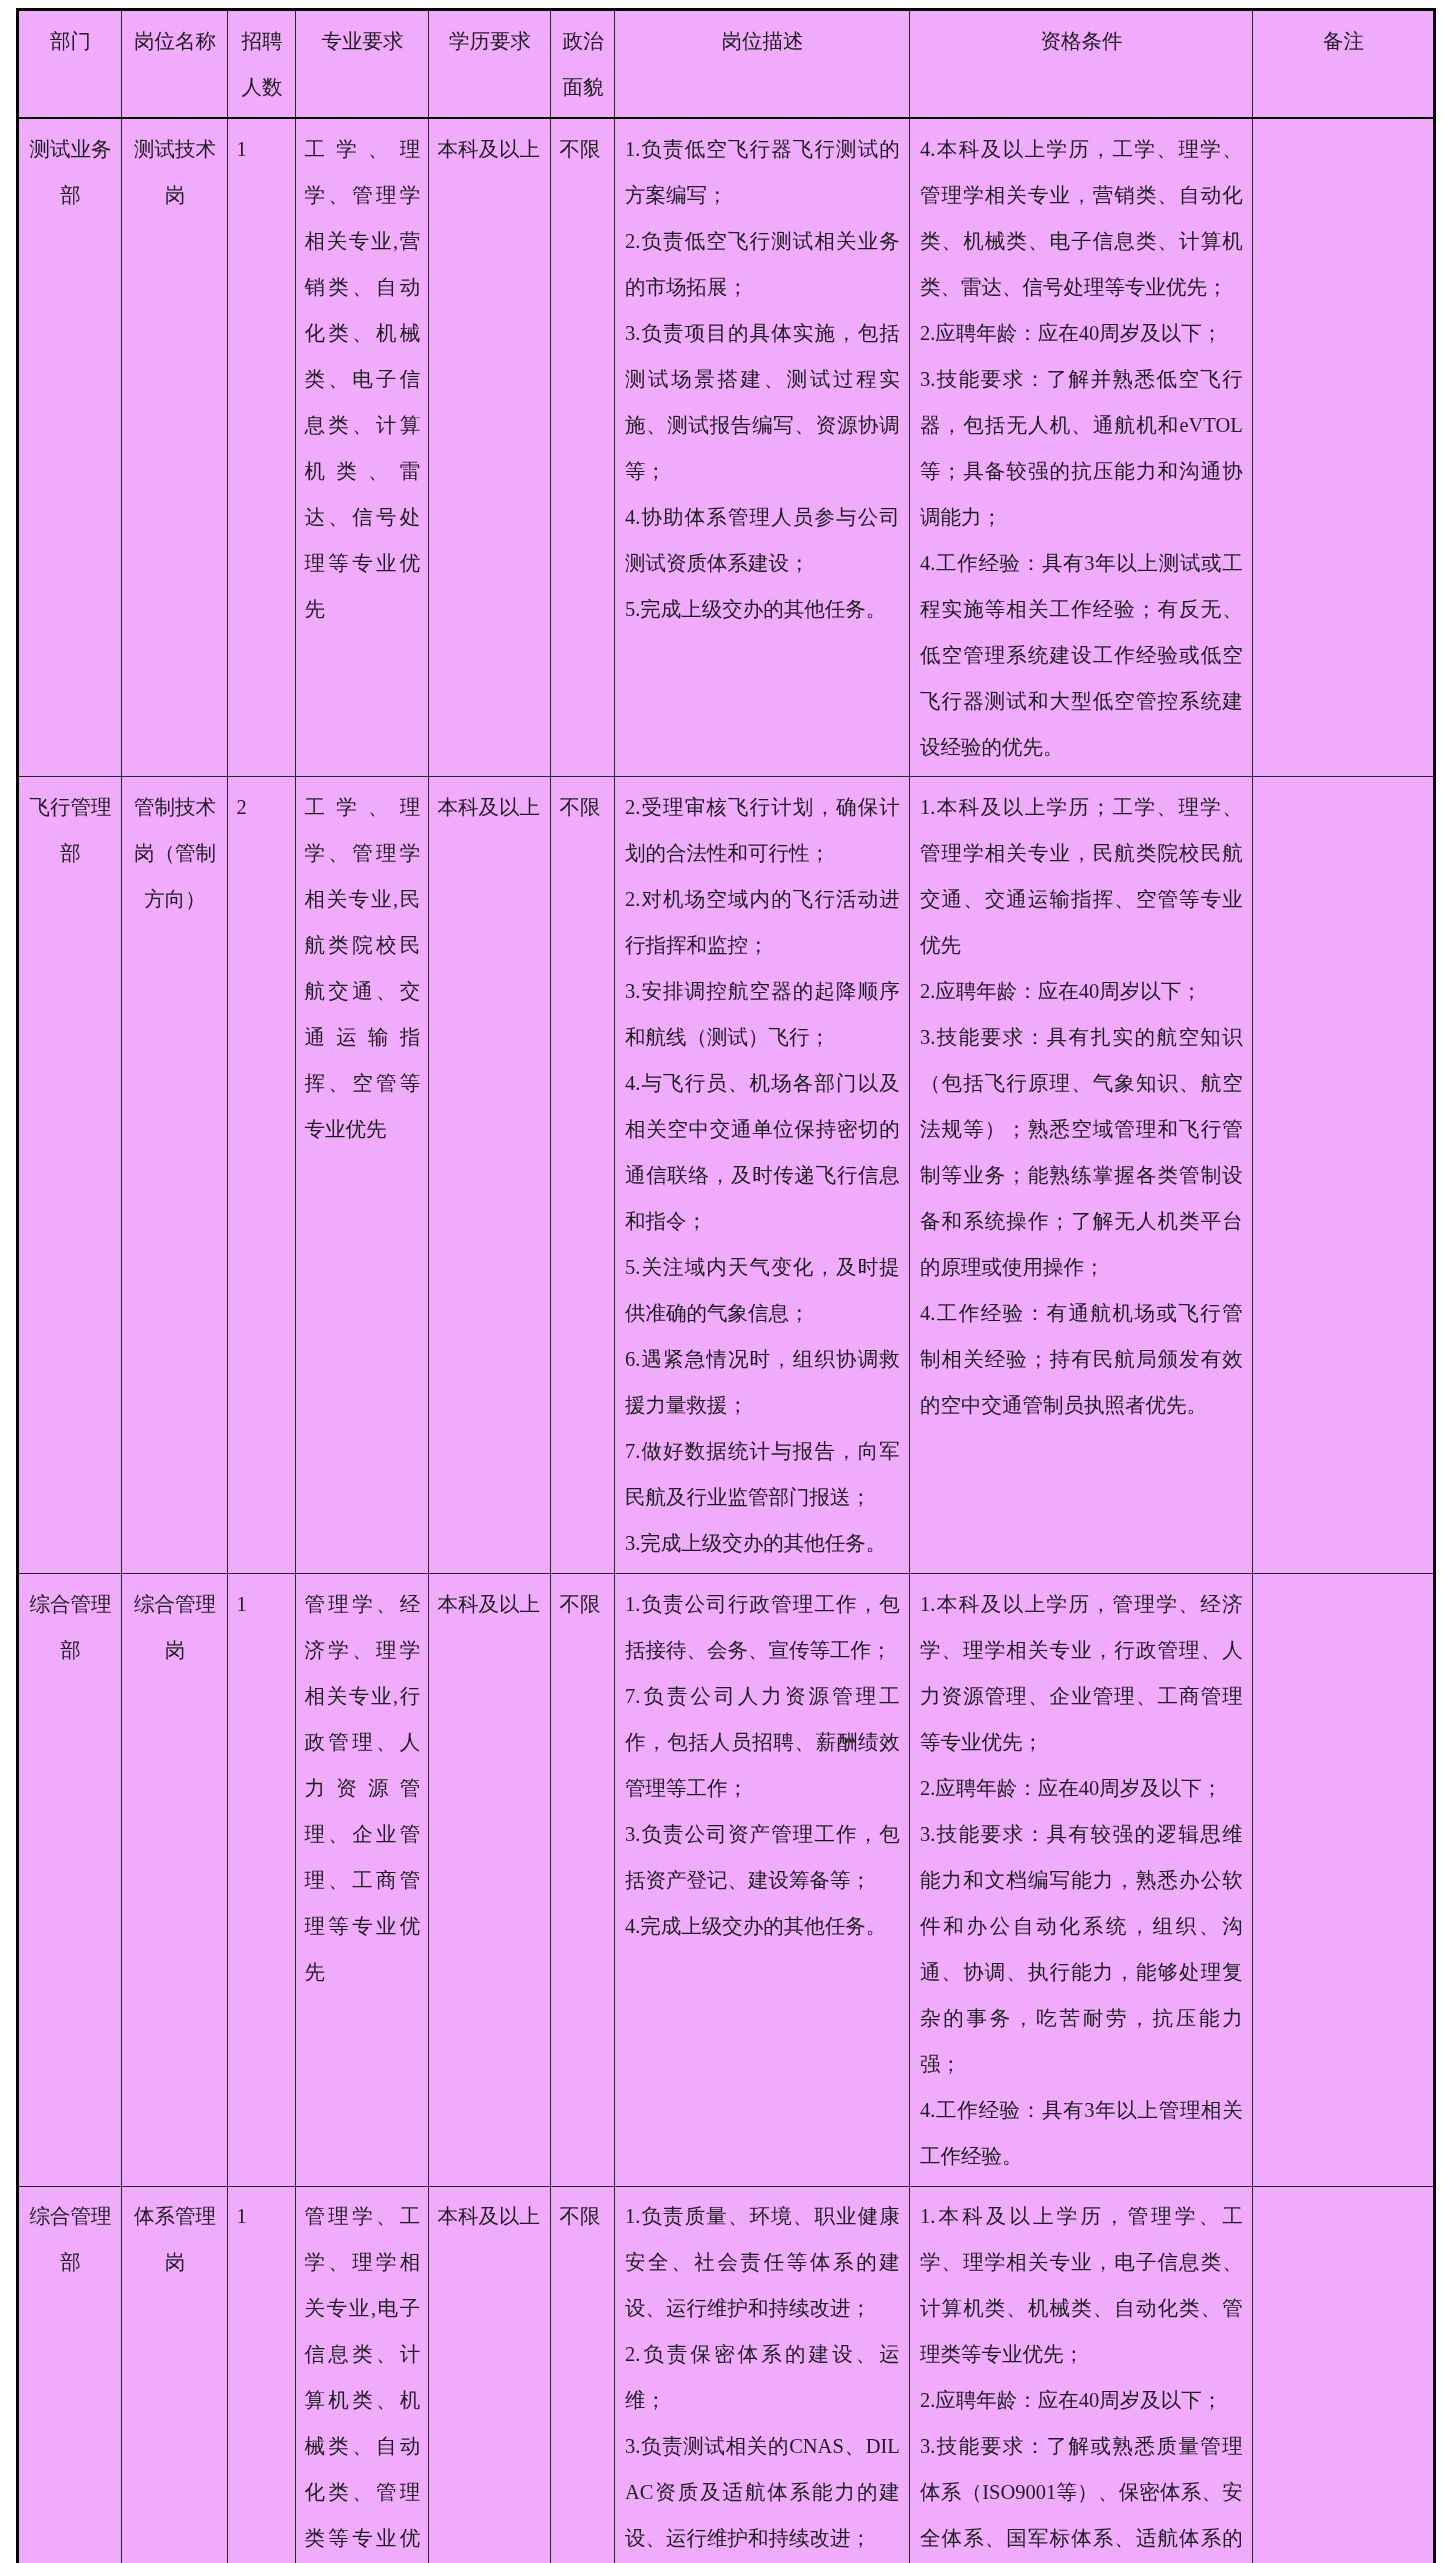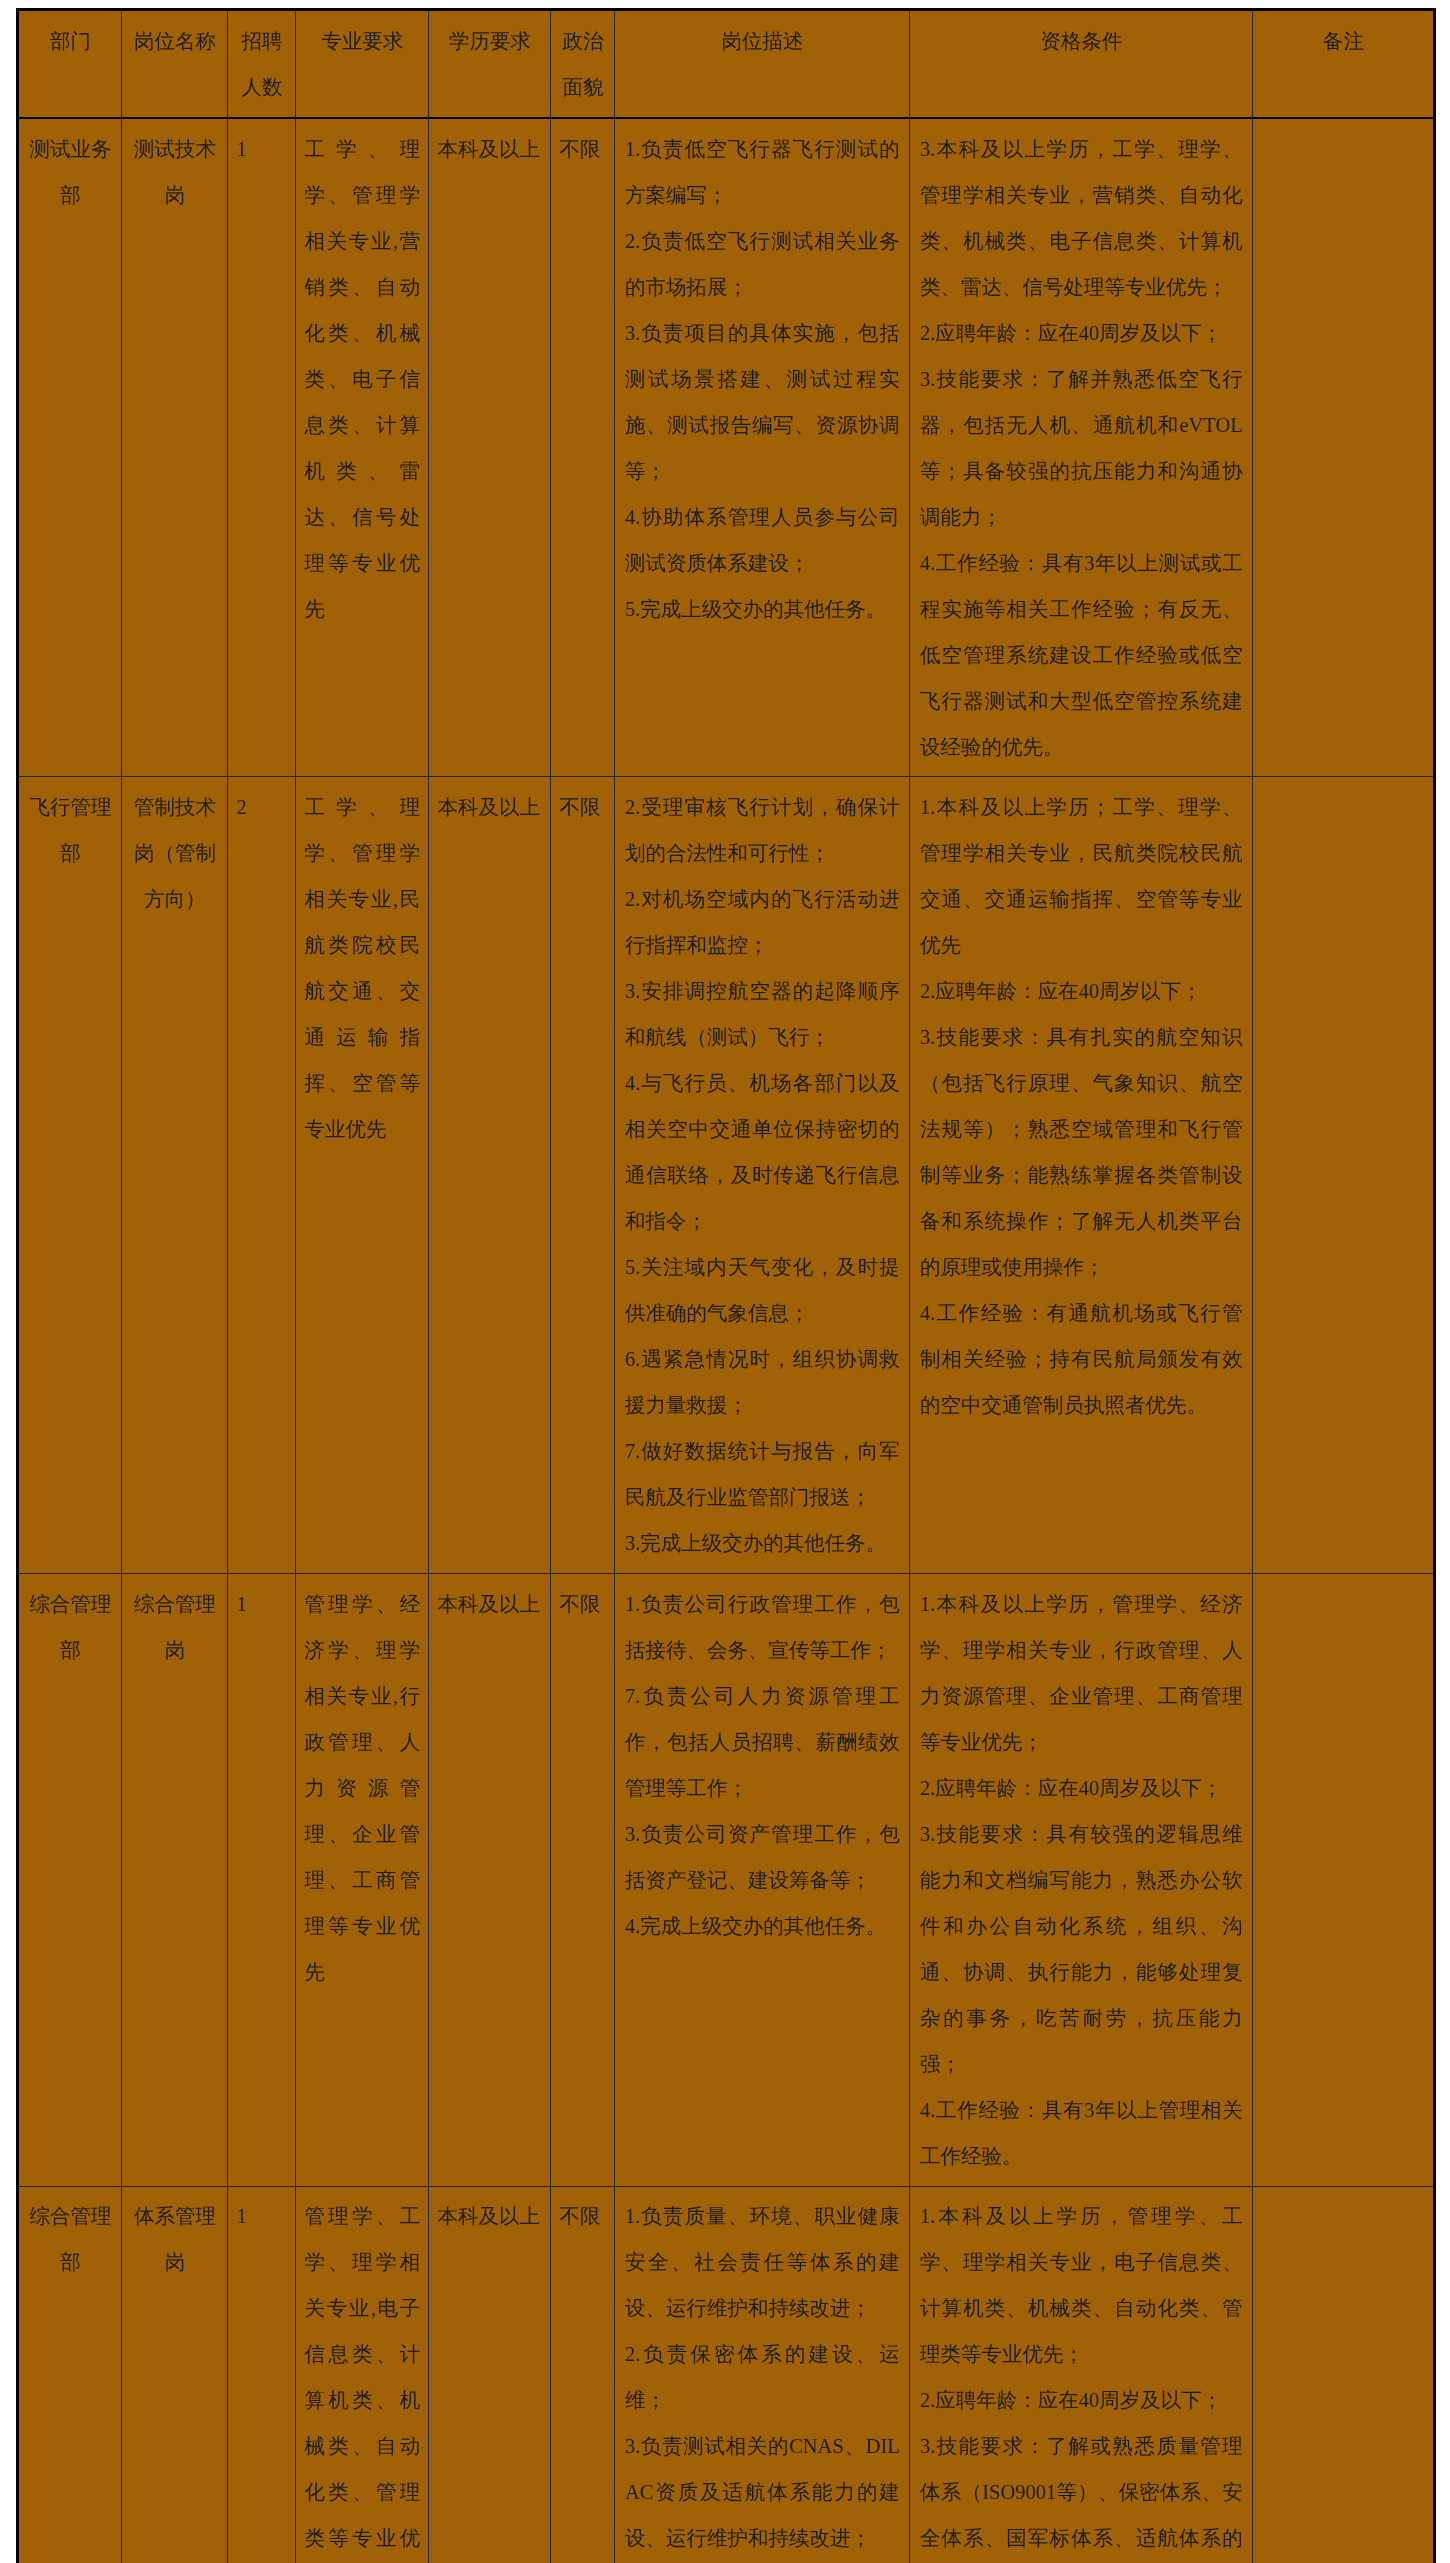--- a/index.html
+++ b/index.html
@@ -13,21 +13,21 @@
     background:#ffffff;
     color:#1c1c1c;
   }
   th,td{
     border:1.4px solid #262626;
     vertical-align:top;
     padding:6.8px 8.2px;
     font-size:20.5px;
     line-height:46px;
     font-weight:normal;
-    background:#a16207;
+    background:#f0abfc;
     word-break:break-all;
     overflow:hidden;
   }
   thead th{
     text-align:center;
     border-bottom:2.7px solid #000000;
     font-size:20.5px;
   }
   tr.r-head{height:96px;}
   tr.r1{height:599px;}
@@ -79,21 +79,21 @@
         <td class="c-edu">本科及以上</td>
         <td class="c-pol">不限</td>
         <td class="c-desc">
           <div>1.负责低空飞行器飞行测试的方案编写；</div>
           <div>2.负责低空飞行测试相关业务的市场拓展；</div>
           <div>3.负责项目的具体实施，包括测试场景搭建、测试过程实施、测试报告编写、资源协调等；</div>
           <div>4.协助体系管理人员参与公司测试资质体系建设；</div>
           <div>5.完成上级交办的其他任务。</div>
         </td>
         <td class="c-qual">
-          <div>3.本科及以上学历，工学、理学、管理学相关专业，营销类、自动化类、机械类、电子信息类、计算机类、雷达、信号处理等专业优先；</div>
+          <div>4.本科及以上学历，工学、理学、管理学相关专业，营销类、自动化类、机械类、电子信息类、计算机类、雷达、信号处理等专业优先；</div>
           <div>2.应聘年龄：应在40周岁及以下；</div>
           <div>3.技能要求：了解并熟悉低空飞行器，包括无人机、通航机和eVTOL等；具备较强的抗压能力和沟通协调能力；</div>
           <div>4.工作经验：具有3年以上测试或工程实施等相关工作经验；有反无、低空管理系统建设工作经验或低空飞行器测试和大型低空管控系统建设经验的优先。</div>
         </td>
         <td class="c-remark"></td>
       </tr>
 
       <tr class="r2">
         <td class="c-dept">飞行管理部</td>
         <td class="c-pos">管制技术岗（管制方向）</td>

